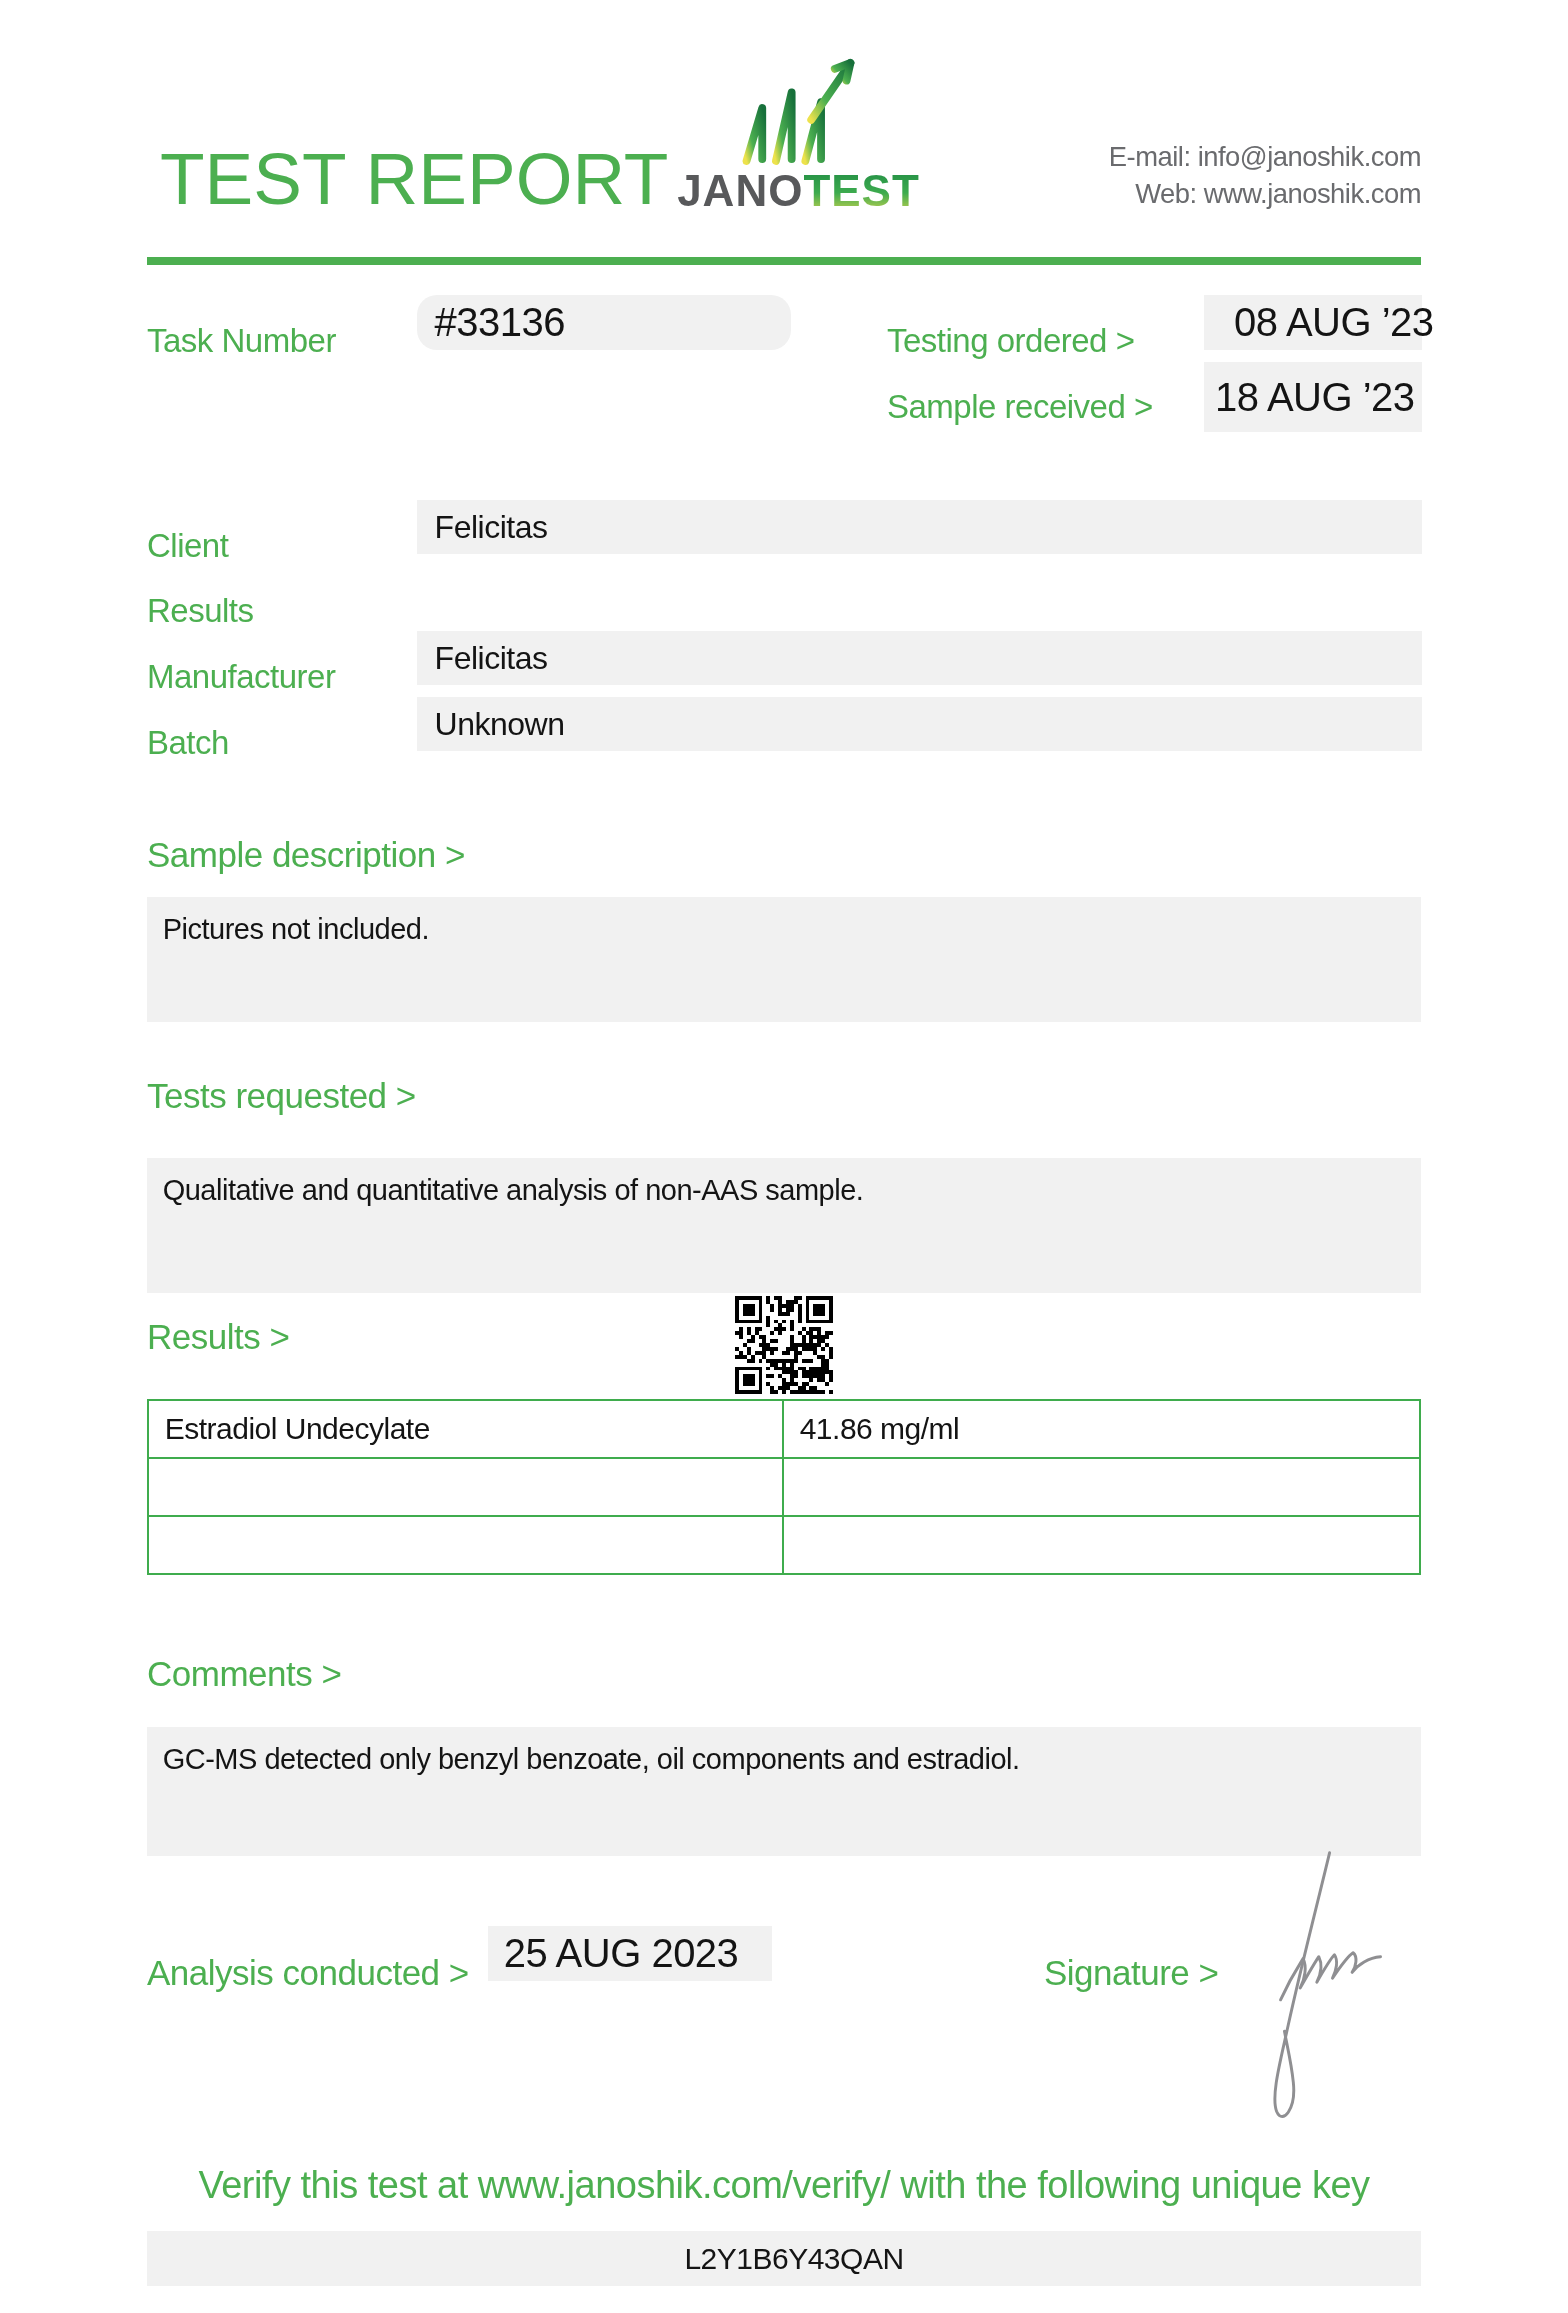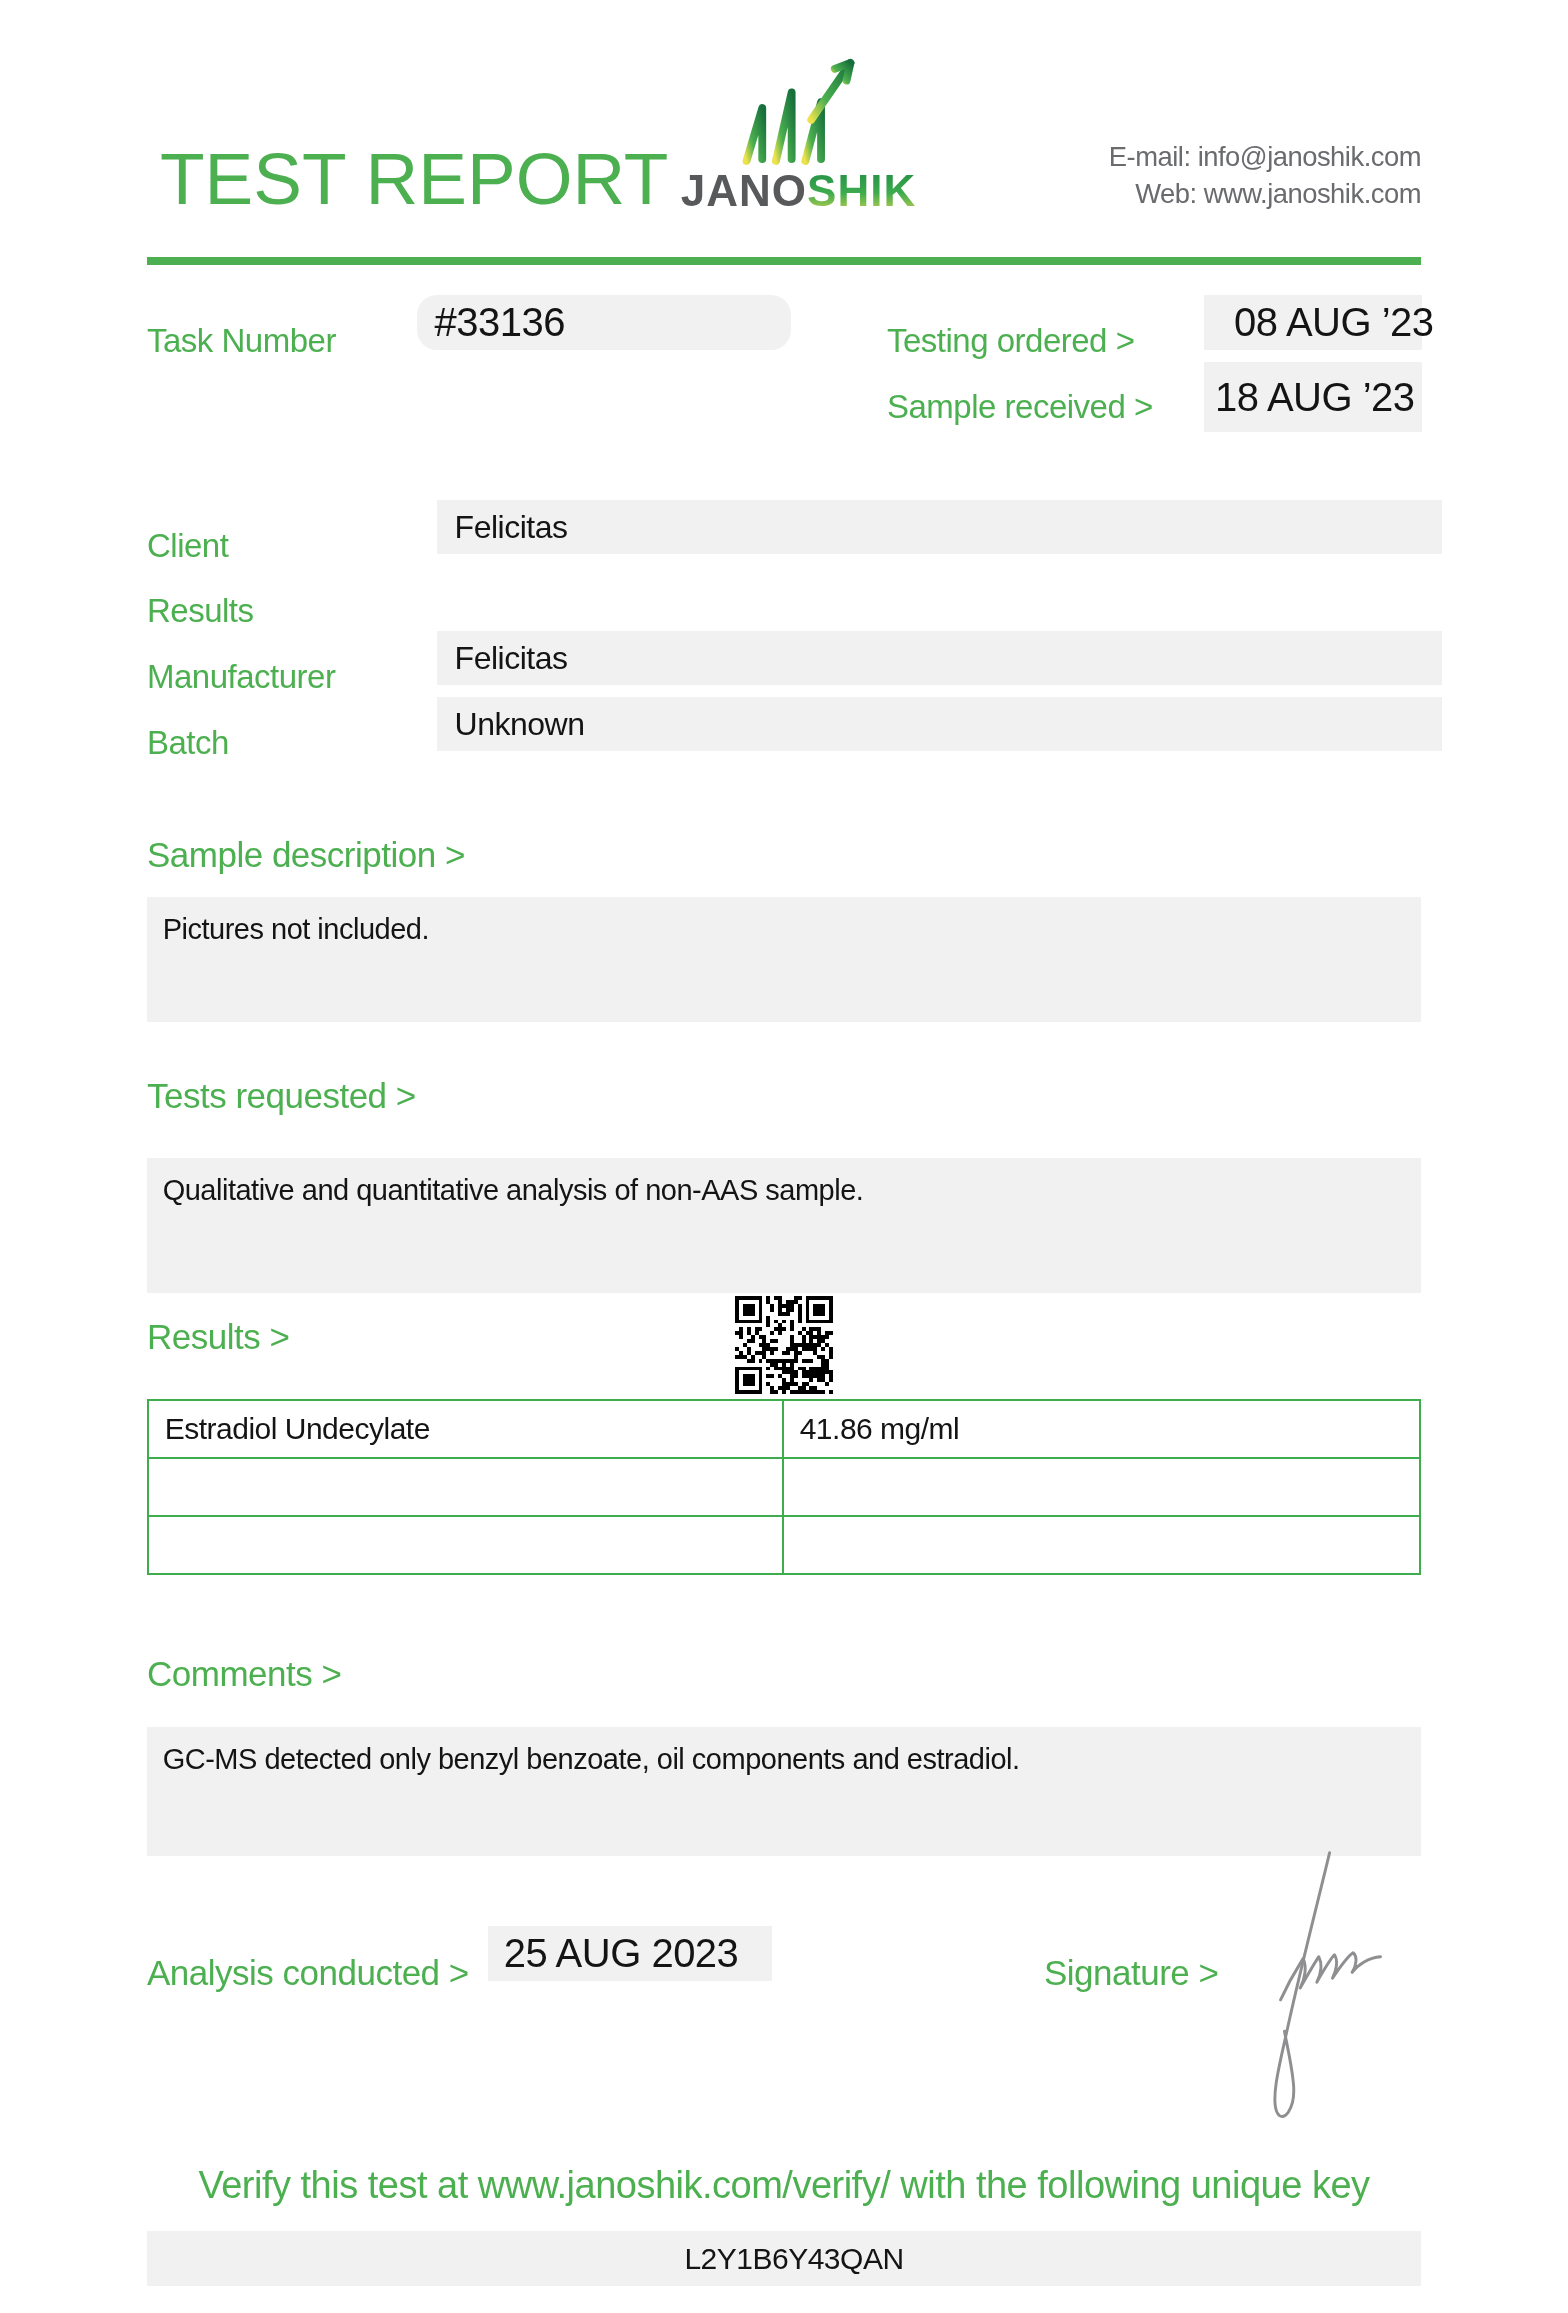--- a/index.html
+++ b/index.html
@@ -37,21 +37,21 @@
 
   .task-label{left:147px;top:306px;}
   .task-box{left:417px;top:295px;width:374px;height:55px;padding-left:17.6px;border-radius:20px;}
   .ord-label{left:887px;top:306px;}
   .ord-box{left:1204px;top:295px;width:218px;height:55px;padding-left:30px;}
   .rec-label{left:887px;top:372px;}
   .rec-box{left:1204px;top:362px;width:218px;height:70px;padding-left:11px;}
 
   
   .info-label{left:147px;}
-  .info-box{left:417px;width:1005px;height:54px;padding-left:17.6px;margin-left:20px;}
+  .info-box{left:417px;width:1005px;height:54px;padding-left:17.6px;}
 
   
   .sec-head{left:147px;font-size:35px;color:var(--accent-green);white-space:nowrap;}
   .sec-box{left:147px;width:1274px;background:var(--box-gray);font-size:29px;color:var(--text-dark);padding:13.7px 15.7px;line-height:1.3;}
 
   
   .qr{left:735px;top:1296px;width:98px;height:98px;}
 
   
   .res-table{left:147px;top:1399px;width:1274px;height:176px;border-collapse:collapse;}
@@ -85,21 +85,21 @@
         </linearGradient>
       </defs>
       <g fill="none" stroke="url(#lgIcon)" stroke-width="8" stroke-linecap="round" stroke-linejoin="round">
         <path d="M22 112 L38 58 L38 110"></path>
         <path d="M52 112 L68 42 L68 110"></path>
         <path d="M82 112 L98 52 L98 110"></path>
         <path d="M88 70 L128 12"></path>
         <path d="M112 18 L128 12 L124 30"></path>
       </g>
     </svg>
-    <div class="logo-text"><span class="logo-jano">JANO</span><span class="logo-shik">SHIK</span></div>
+    <div class="logo-text"><span class="logo-jano">JANO</span><span class="logo-shik">TEST</span></div>
   </div>
 
   <div class="abs contact">
     <div>E-mail: info@janoshik.com</div>
     <div>Web: www.janoshik.com</div>
   </div>
 
   <div class="abs rule"></div>
 
   <div class="abs g-label task-label">Task Number</div>

